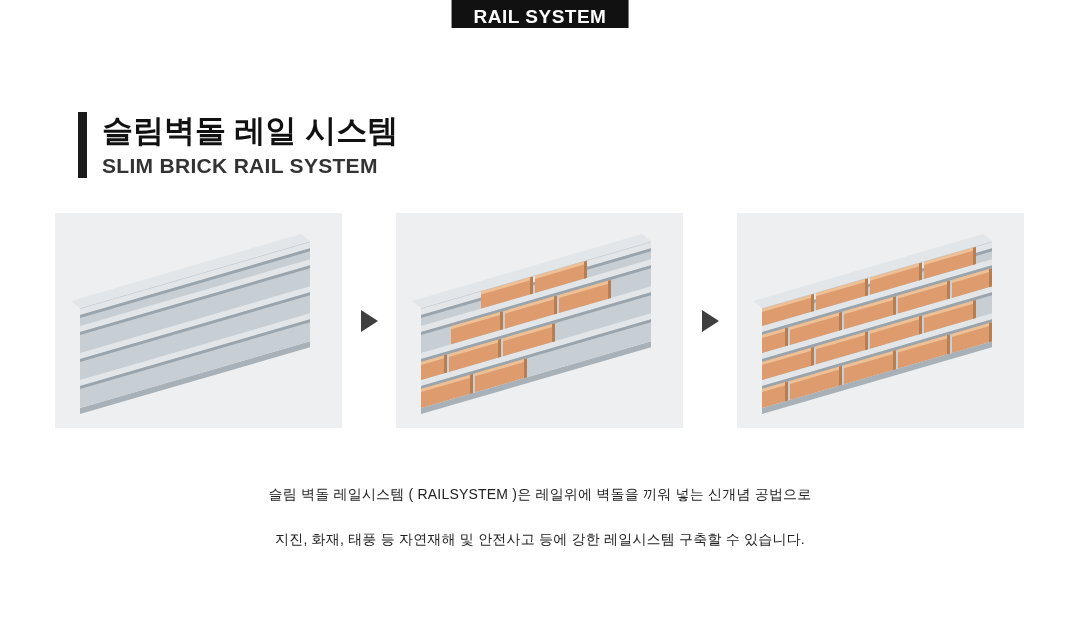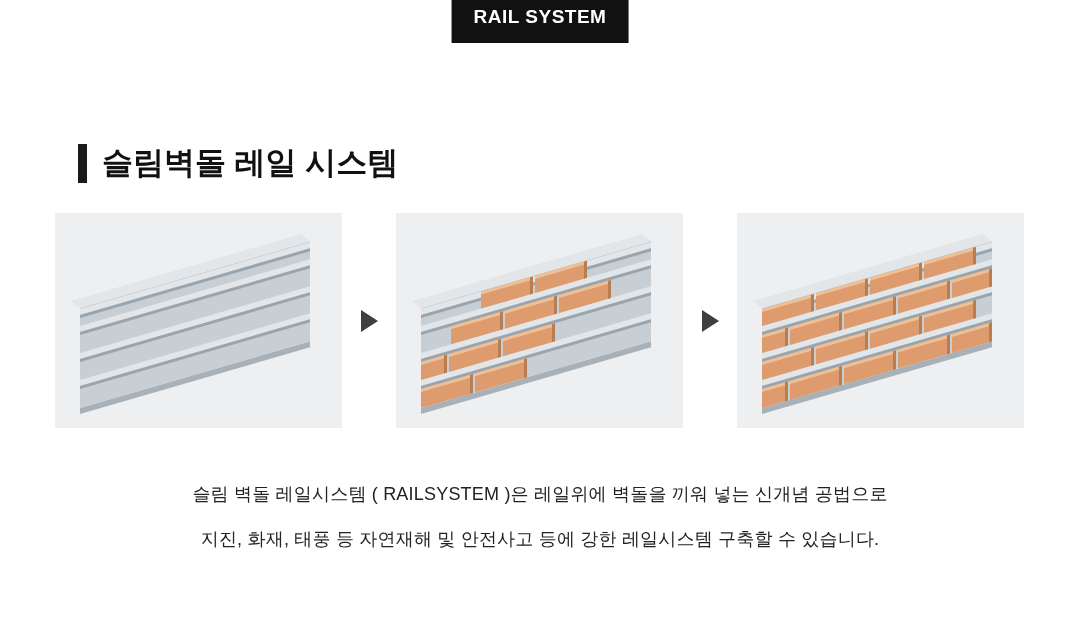--- a/index.html
+++ b/index.html
@@ -8,51 +8,52 @@
   }
   *{box-sizing:border-box; margin:0; padding:0;}
   html,body{background:#ffffff;}
   .page{
     position:relative; width:1080px; height:642px; background:#ffffff;
     overflow:hidden; font-family:"Liberation Sans", sans-serif;
   }
   .badge{
     position:absolute; top:0; left:50%; transform:translateX(-50%);
     background:var(--badge-bg); color:var(--badge-text);
-    padding:6px 22px 15px; font-size:19px; font-weight:bold; letter-spacing:0.5px;
+    padding:6px 22px 0; font-size:19px; font-weight:bold; letter-spacing:0.5px;
     white-space:nowrap;
   }
-  .heading{ position:absolute; top:112px; left:78px; display:flex; align-items:stretch;margin-top:32px; }
+  .heading{ position:absolute; top:112px; left:78px; display:flex; align-items:stretch; }
   .accent-bar{ width:9px; background:var(--accent-bar); margin-right:15px; }
   .heading-text h1{ font-size:31px; font-weight:bold; color:#111111; line-height:1.25; }
   .heading-text h2{ font-size:21px; font-weight:bold; color:#333333; margin-top:3px; letter-spacing:0.3px; }
   .steps{ position:absolute; top:213px; left:55px; width:969px; display:flex; align-items:center; }
   .panel{ width:287px; height:215px; background:var(--panel-bg); }
   .panel svg{ width:100%; height:100%; display:block; }
   .arrow{ width:54px; display:flex; justify-content:center; align-items:center; }
   .arrow svg{ display:block; }
   .description{
     position:absolute; top:479px; left:0; width:100%;
-    text-align:center; color:var(--text-dark); font-size:18px;
+    text-align:center; color:var(--text-dark); font-size:14px;
   }
   .description p{ line-height:30px; margin-bottom:15px; letter-spacing:0.2px; }
 </style>
 </head>
 <body>
 
 <div class="page">
 
   <div class="badge">
     <span>RAIL SYSTEM</span>
   </div>
 
   <div class="heading">
     <div class="accent-bar"></div>
     <div class="heading-text">
       <h1>슬림벽돌 레일 시스템</h1>
+      <h2>SLIM BRICK RAIL SYSTEM</h2>
     </div>
   </div>
 
   <div class="steps">
 
     <div class="panel" aria-label="rail frame only">
       <svg id="svg-step1" viewBox="0 0 287 215">
           <polygon points="25,195 255,128.3 255,134.3 25,201" fill="#a8b1b8"></polygon>
           <polygon points="25,95 255,28.30000000000001 255,128.3 25,195" fill="#c7ced4"></polygon>
           <polygon points="25,95 255,28 246,21 16,88" fill="#e2e6e9"></polygon>

